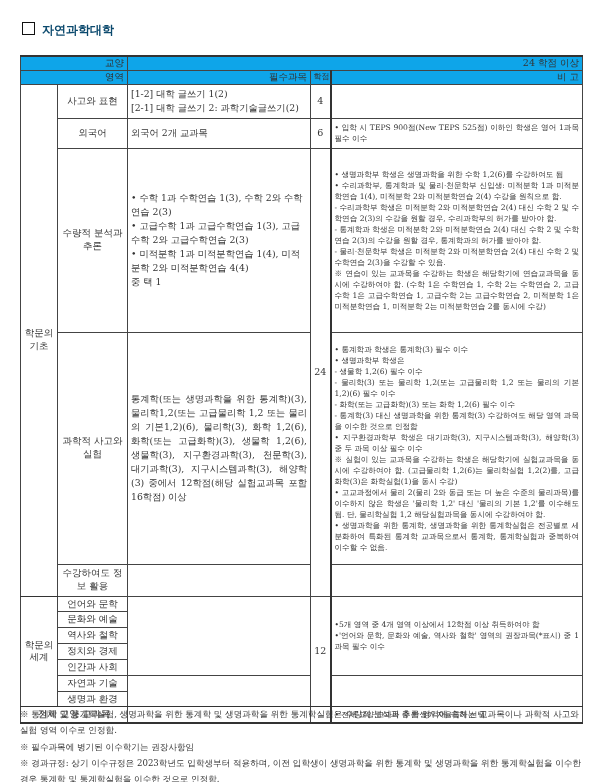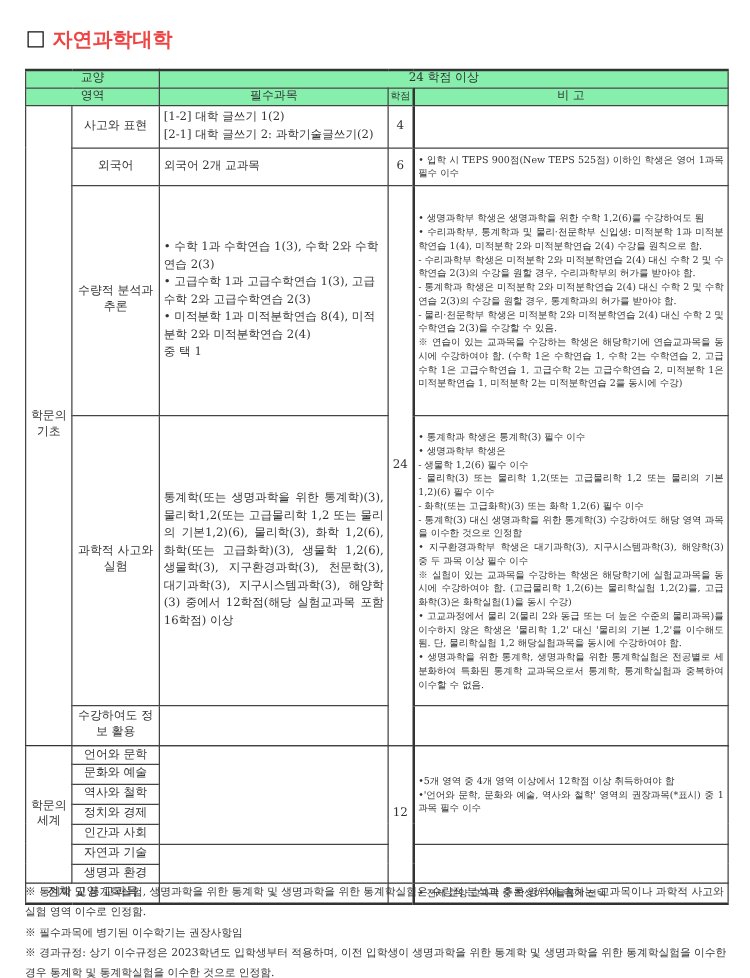--- a/index.html
+++ b/index.html
@@ -1,21 +1,21 @@
 <!DOCTYPE html>
 <html><head>
 <meta charset="utf-8">
 <style>
   html,body{margin:0;padding:0;background:#fff;}
   body{width:600px;height:782px;overflow:hidden;font-family:"DejaVu Serif","Liberation Serif",serif;color:#333;}
-  .title{position:absolute;left:22px;top:22px;font-family:Liberation Sans, sans-serif;font-weight:bold;font-size:16px;color:#ef4444;}
+  .title{position:absolute;left:22px;top:22px;font-family:Liberation Sans, sans-serif;font-weight:bold;font-size:12px;color:#0c4a6e;}
   .title .box{display:inline-block;width:11px;height:11px;border:1.5px solid #111;margin-right:7px;vertical-align:-1px;}
   table{position:absolute;left:20px;top:55px;width:562px;border-collapse:collapse;table-layout:fixed;font-size:8.6px;line-height:1.35;}
   td{border:1px solid #444;padding:1px 3px;vertical-align:middle;}
-  tr.hdr td{background:#86efac;text-align:center;font-size:9.5px;padding:0 3px;height:12px;}
+  tr.hdr td{background:#0ea5e9;text-align:right;font-size:9.5px;padding:0 3px;height:12px;}
   table{border-top:2px solid #333;border-bottom:2px solid #333;}
   td.area{text-align:center;font-size:9.5px;}
   td.sub{font-size:9.5px;text-align:center;margin-top:11px;}
   td.req{font-size:9.3px;line-height:1.5;}
   td.cred{text-align:center;font-size:9.5px;}
   td.rem{font-size:7.6px;line-height:1.45;text-align:justify;}
   .sep{border-left:2px solid #333;}
   .notes{position:absolute;left:20px;top:706px;width:565px;font-size:8.6px;line-height:1.9;color:#333;}
   .notes p{margin:0;}
 </style>
@@ -58,21 +58,21 @@
     <td class="sub">외국어</td>
     <td class="req">외국어 2개 교과목</td>
     <td class="cred">6</td>
     <td class="rem sep">• 입학 시 TEPS 900점(New TEPS 525점) 이하인 학생은 영어 1과목 필수 이수</td>
   </tr>
   <tr style="height:184px">
     <td class="sub">수량적 분석과 추론</td>
     <td class="req">
       <div>• 수학 1과 수학연습 1(3), 수학 2와 수학연습 2(3)</div>
       <div>• 고급수학 1과 고급수학연습 1(3), 고급수학 2와 고급수학연습 2(3)</div>
-      <div>• 미적분학 1과 미적분학연습 8(4), 미적분학 2와 미적분학연습 2(4)</div>
+      <div>• 미적분학 1과 미적분학연습 1(4), 미적분학 2와 미적분학연습 4(4)</div>
       <div>중 택 1</div>
     </td>
     <td rowspan="3" class="cred">24</td>
     <td class="rem sep">
       <div>• 생명과학부 학생은 생명과학을 위한 수학 1,2(6)를 수강하여도 됨</div>
       <div>• 수리과학부, 통계학과 및 물리·천문학부 신입생: 미적분학 1과 미적분학연습 1(4), 미적분학 2와 미적분학연습 2(4) 수강을 원칙으로 함.</div>
       <div> - 수리과학부 학생은 미적분학 2와 미적분학연습 2(4) 대신 수학 2 및 수학연습 2(3)의 수강을 원할 경우, 수리과학부의 허가를 받아야 함.</div>
       <div> - 통계학과 학생은 미적분학 2와 미적분학연습 2(4) 대신 수학 2 및 수학연습 2(3)의 수강을 원할 경우, 통계학과의 허가를 받아야 함.</div>
       <div> - 물리·천문학부 학생은 미적분학 2와 미적분학연습 2(4) 대신 수학 2 및 수학연습 2(3)을 수강할 수 있음.</div>
       <div>※ 연습이 있는 교과목을 수강하는 학생은 해당학기에 연습교과목을 동시에 수강하여야 함. (수학 1은 수학연습 1, 수학 2는 수학연습 2, 고급수학 1은 고급수학연습 1, 고급수학 2는 고급수학연습 2, 미적분학 1은 미적분학연습 1, 미적분학 2는 미적분학연습 2를 동시에 수강)</div>

